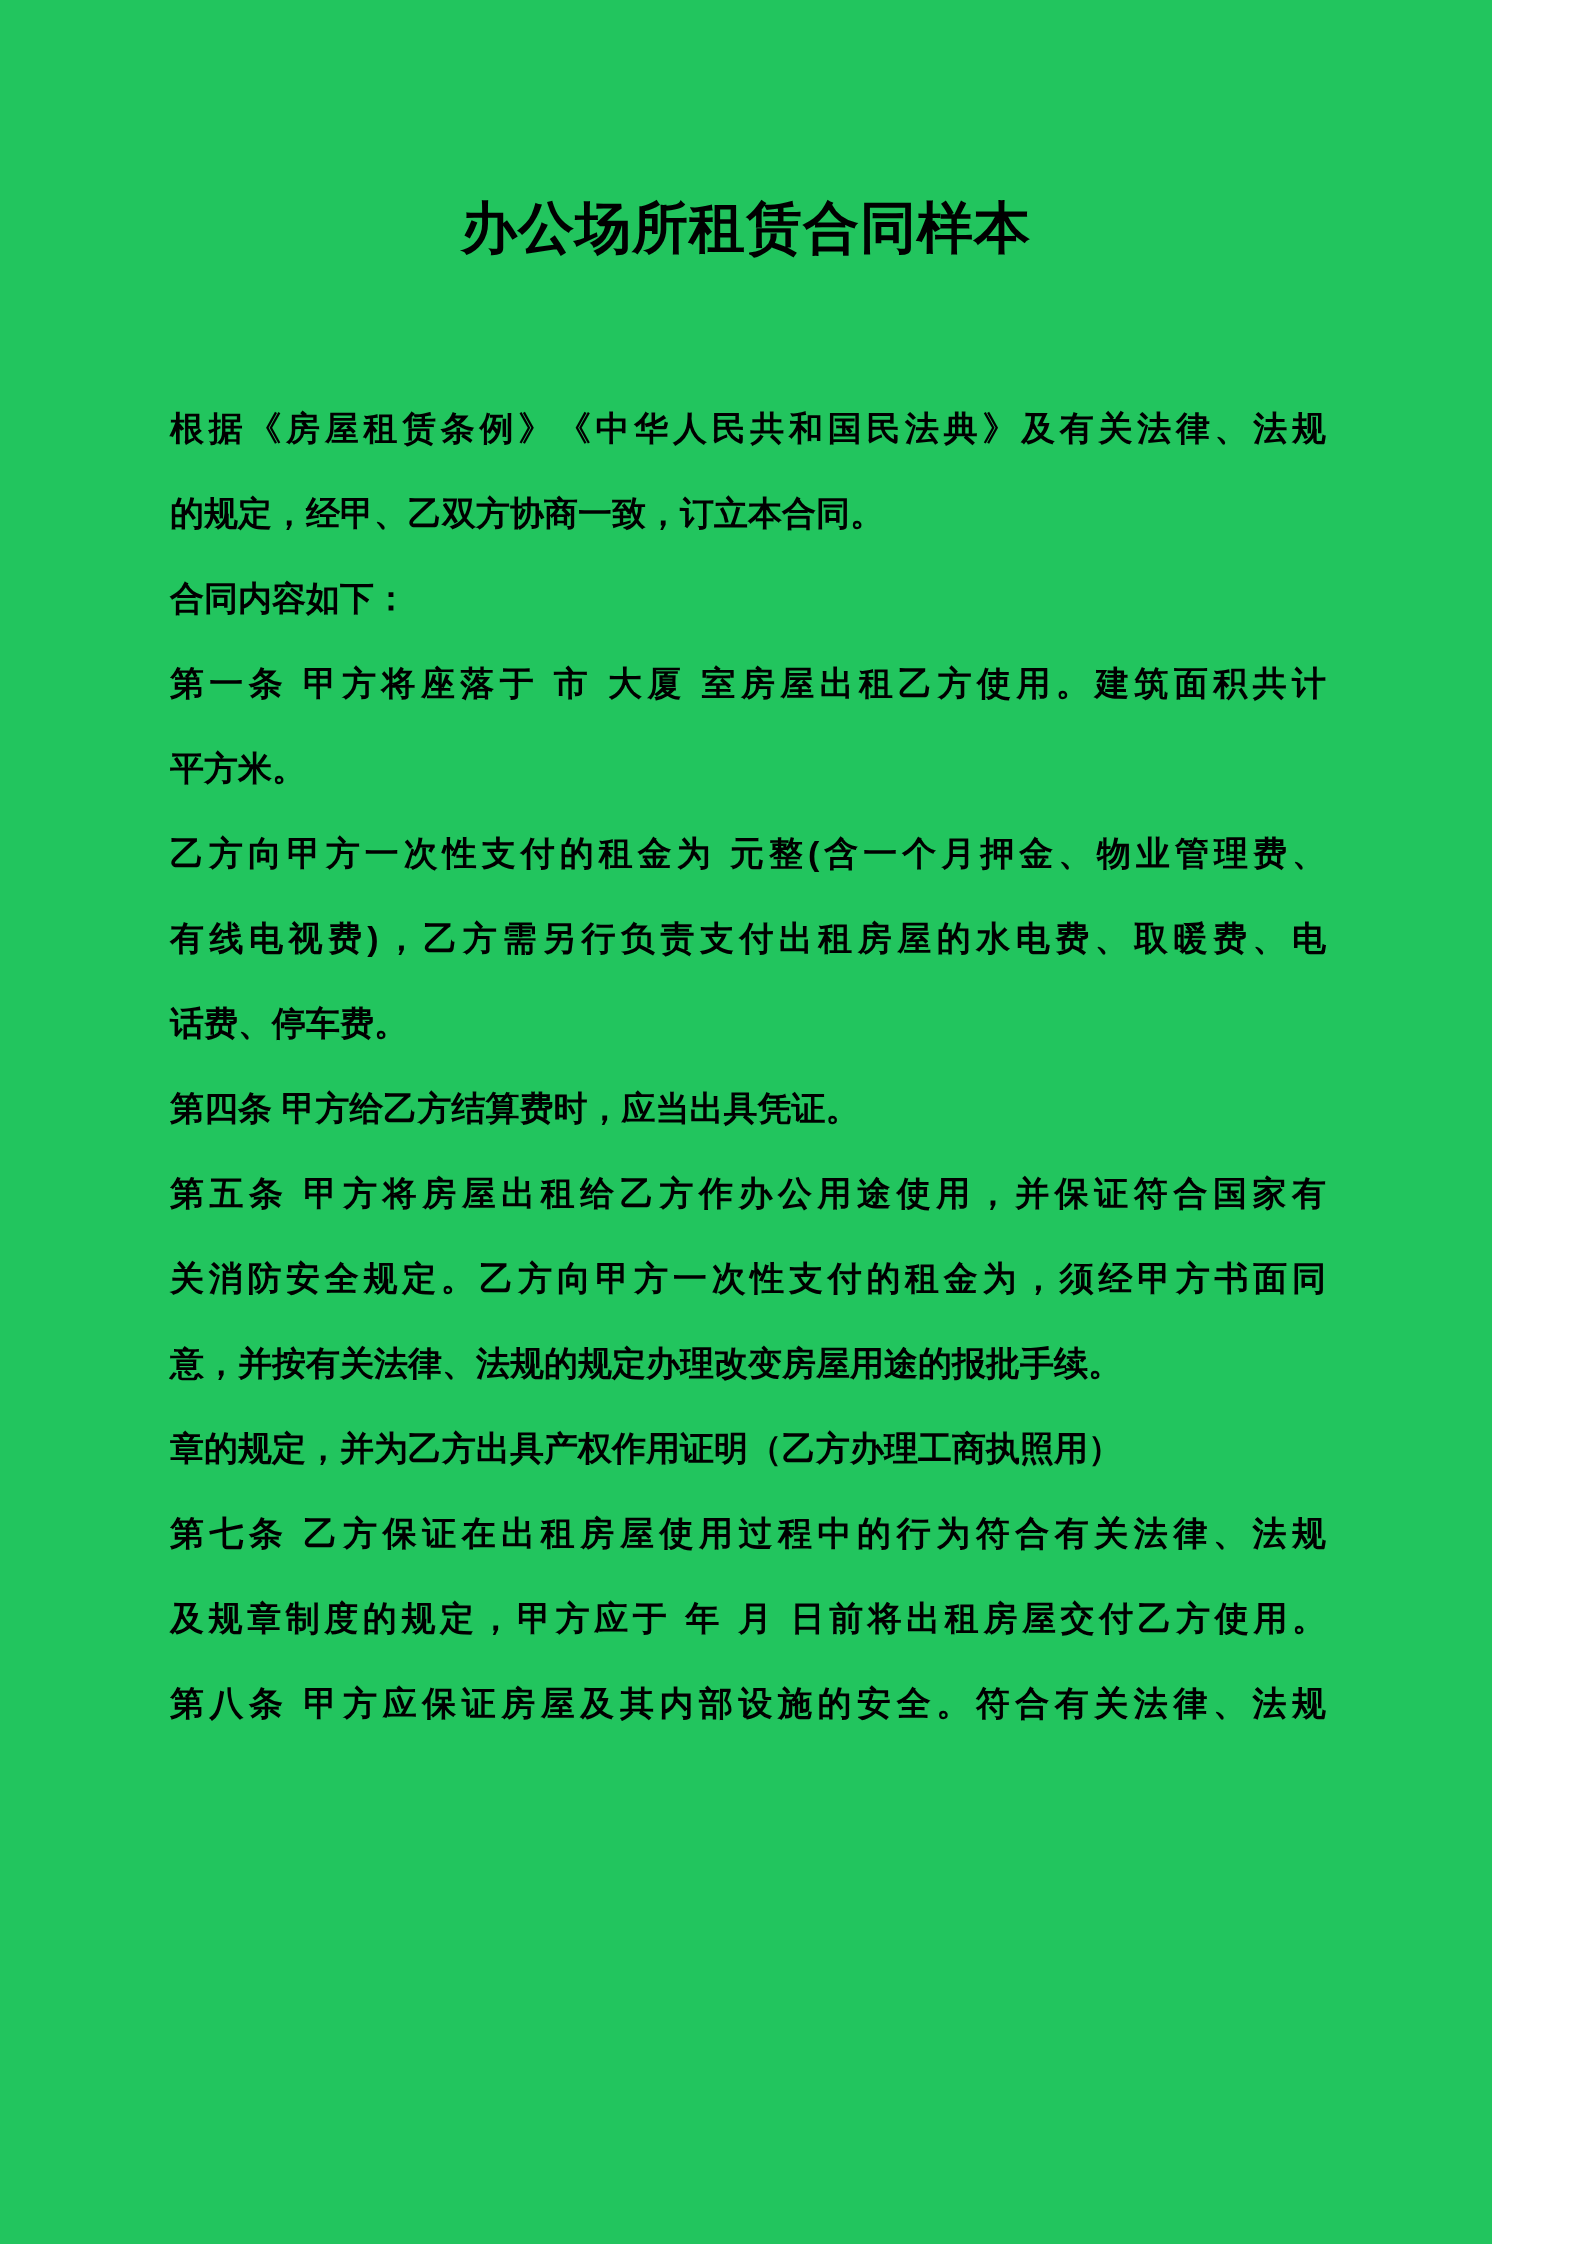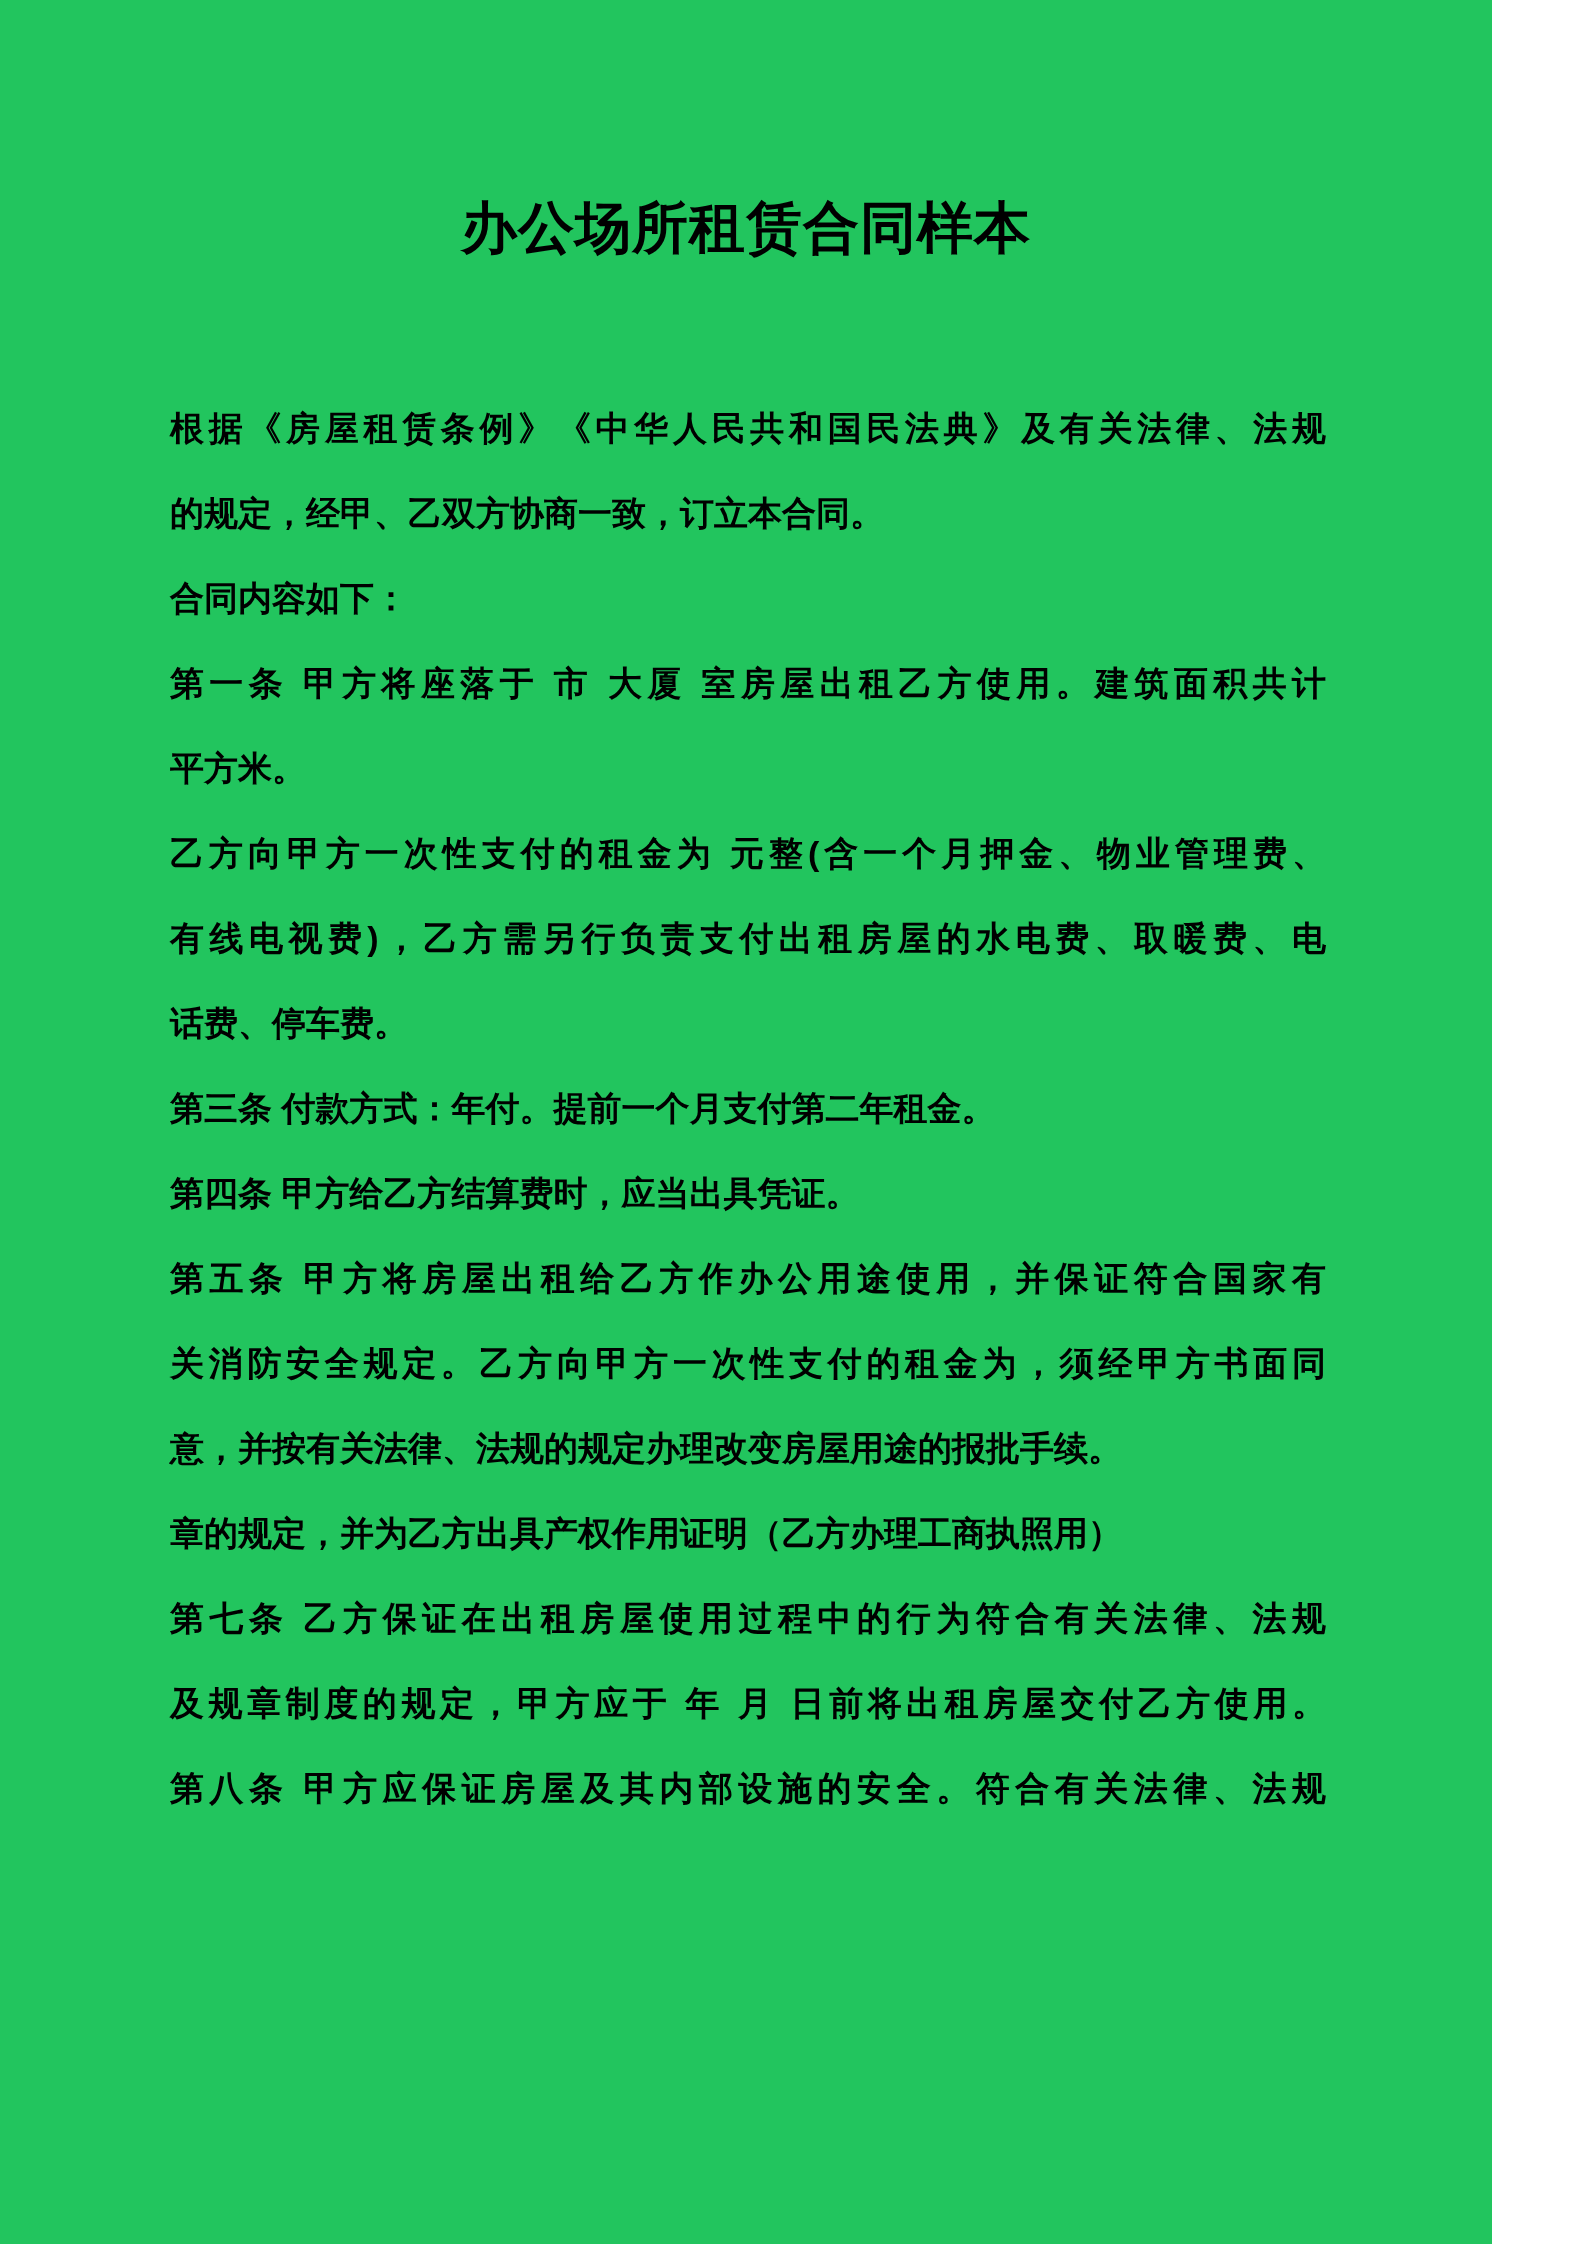--- a/index.html
+++ b/index.html
@@ -50,21 +50,20 @@
 
   <div class="content">
     <div class="line fill">根据《房屋租赁条例》《中华人民共和国民法典》及有关法律、法规</div>
     <div class="line">的规定，经甲、乙双方协商一致，订立本合同。</div>
     <div class="line">合同内容如下：</div>
     <div class="line fill">第一条 甲方将座落于 市 大厦 室房屋出租乙方使用。建筑面积共计</div>
     <div class="line">平方米。</div>
     <div class="line fill">乙方向甲方一次性支付的租金为 元整(含一个月押金、物业管理费、</div>
     <div class="line fill">有线电视费)，乙方需另行负责支付出租房屋的水电费、取暖费、电</div>
     <div class="line">话费、停车费。</div>
-    <div class="line">第三条 付款方式：年付。提前一个月支付第二年租金。</div>
     <div class="line">第四条 甲方给乙方结算费时，应当出具凭证。</div>
     <div class="line fill">第五条 甲方将房屋出租给乙方作办公用途使用，并保证符合国家有</div>
     <div class="line fill">关消防安全规定。乙方向甲方一次性支付的租金为，须经甲方书面同</div>
     <div class="line">意，并按有关法律、法规的规定办理改变房屋用途的报批手续。</div>
     <div class="line">章的规定，并为乙方出具产权作用证明（乙方办理工商执照用）</div>
     <div class="line fill">第七条 乙方保证在出租房屋使用过程中的行为符合有关法律、法规</div>
     <div class="line fill">及规章制度的规定，甲方应于 年 月 日前将出租房屋交付乙方使用。</div>
     <div class="line fill">第八条 甲方应保证房屋及其内部设施的安全。符合有关法律、法规</div>
   </div>
 

